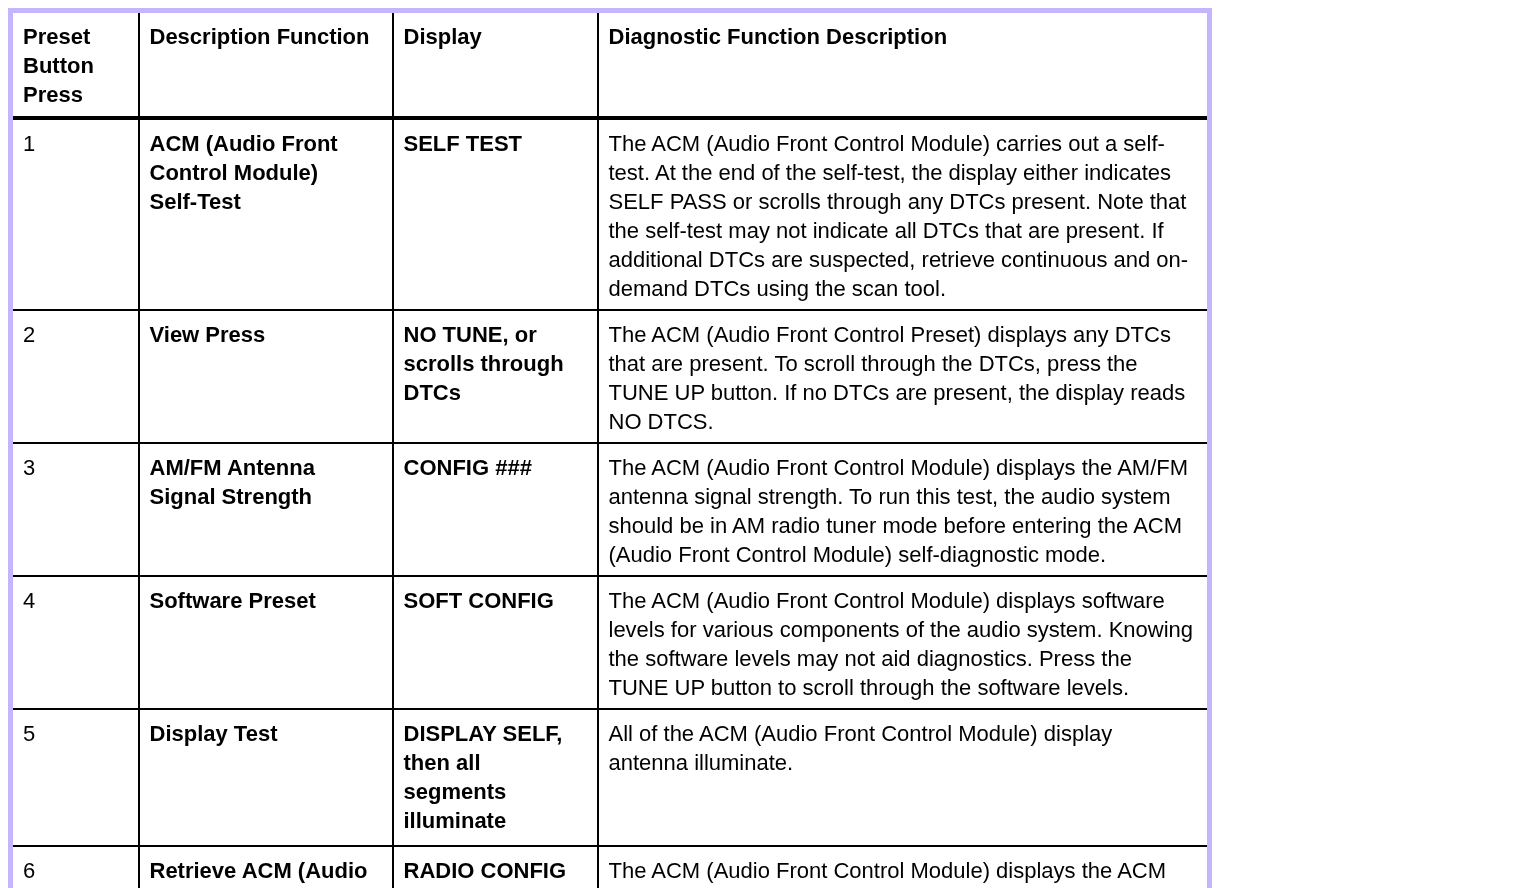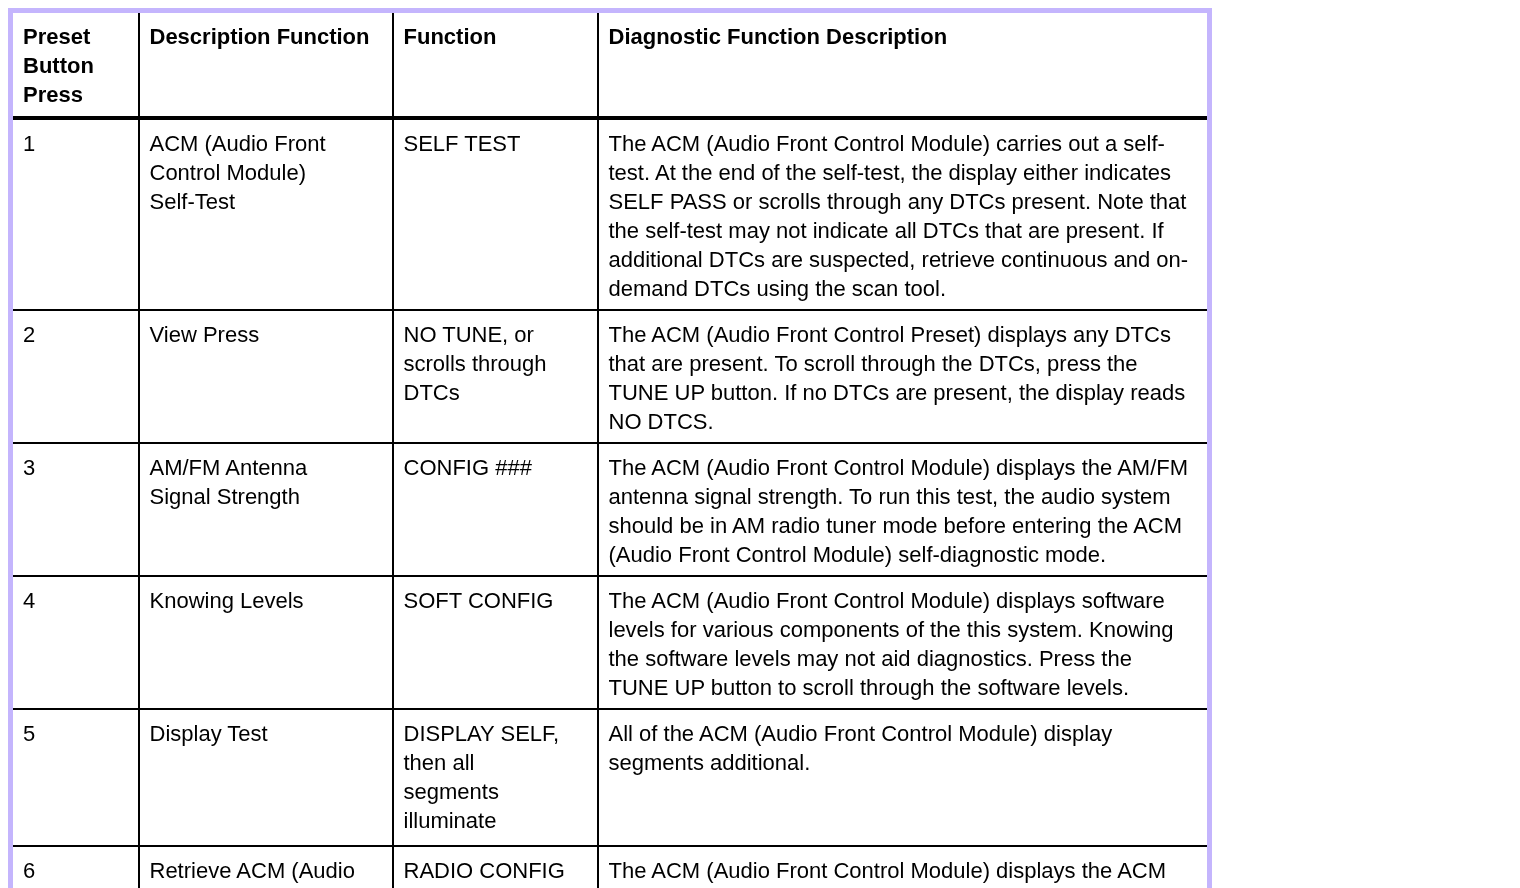--- a/index.html
+++ b/index.html
@@ -34,21 +34,21 @@
     text-align: left;
     padding: 9px 10px 6px 10px;
     font-size: 22px;
     line-height: 29px;
     overflow: hidden;
   }
   .diag-table thead th {
     font-weight: bold;
     border-bottom: 4px solid #000000;
   }
-  .prewrap { white-space: pre-line; }
+  .prewrap { white-space: pre-line; font-weight: bold; }
   tr.hrow  { height: 107px; }
   tr.r1    { height: 173px; }
   tr.r2    { height: 105px; }
   tr.r3    { height: 105px; }
   tr.r4    { height: 109px; }
   tr.r5    { height: 137px; }
   tr.r6    { height: 127px; }
 </style>
 </head>
 <body>
@@ -58,21 +58,21 @@
     <colgroup>
       <col class="c1">
         <col class="c2">
         <col class="c3">
         <col class="c4">
     </colgroup>
     <thead>
       <tr class="hrow">
         <th>Preset Button Press</th>
         <th>Description Function</th>
-        <th>Function</th>
+        <th>Display</th>
         <th>Diagnostic Function Description</th>
       </tr>
     </thead>
     <tbody>
       <tr class="r1">
         <td>1</td>
         <td class="prewrap">ACM (Audio Front
 Control Module)
 Self-Test</td>
         <td class="prewrap">SELF TEST</td>
@@ -88,32 +88,32 @@
       </tr>
       <tr class="r3">
         <td>3</td>
         <td class="prewrap">AM/FM Antenna
 Signal Strength</td>
         <td class="prewrap">CONFIG ###</td>
         <td>The ACM (Audio Front Control Module) displays the AM/FM antenna signal strength. To run this test, the audio system should be in AM radio tuner mode before entering the ACM (Audio Front Control Module) self-diagnostic mode.</td>
       </tr>
       <tr class="r4">
         <td>4</td>
-        <td class="prewrap">Knowing Levels</td>
+        <td class="prewrap">Software Preset</td>
         <td class="prewrap">SOFT CONFIG</td>
-        <td>The ACM (Audio Front Control Module) displays software levels for various components of the this system. Knowing the software levels may not aid diagnostics. Press the TUNE UP button to scroll through the software levels.</td>
+        <td>The ACM (Audio Front Control Module) displays software levels for various components of the audio system. Knowing the software levels may not aid diagnostics. Press the TUNE UP button to scroll through the software levels.</td>
       </tr>
       <tr class="r5">
         <td>5</td>
         <td class="prewrap">Display Test</td>
         <td class="prewrap">DISPLAY SELF,
 then all
 segments
 illuminate</td>
-        <td>All of the ACM (Audio Front Control Module) display segments additional.</td>
+        <td>All of the ACM (Audio Front Control Module) display antenna illuminate.</td>
       </tr>
       <tr class="r6">
         <td>6</td>
         <td class="prewrap">Retrieve ACM (Audio
 Front Control
 Module) Part
 Number</td>
         <td class="prewrap">RADIO CONFIG</td>
         <td>The ACM (Audio Front Control Module) displays the ACM (Audio Front Control Module) part number and various configuration levels. Press the TUNE UP button to scroll to the desired function.</td>
       </tr>

